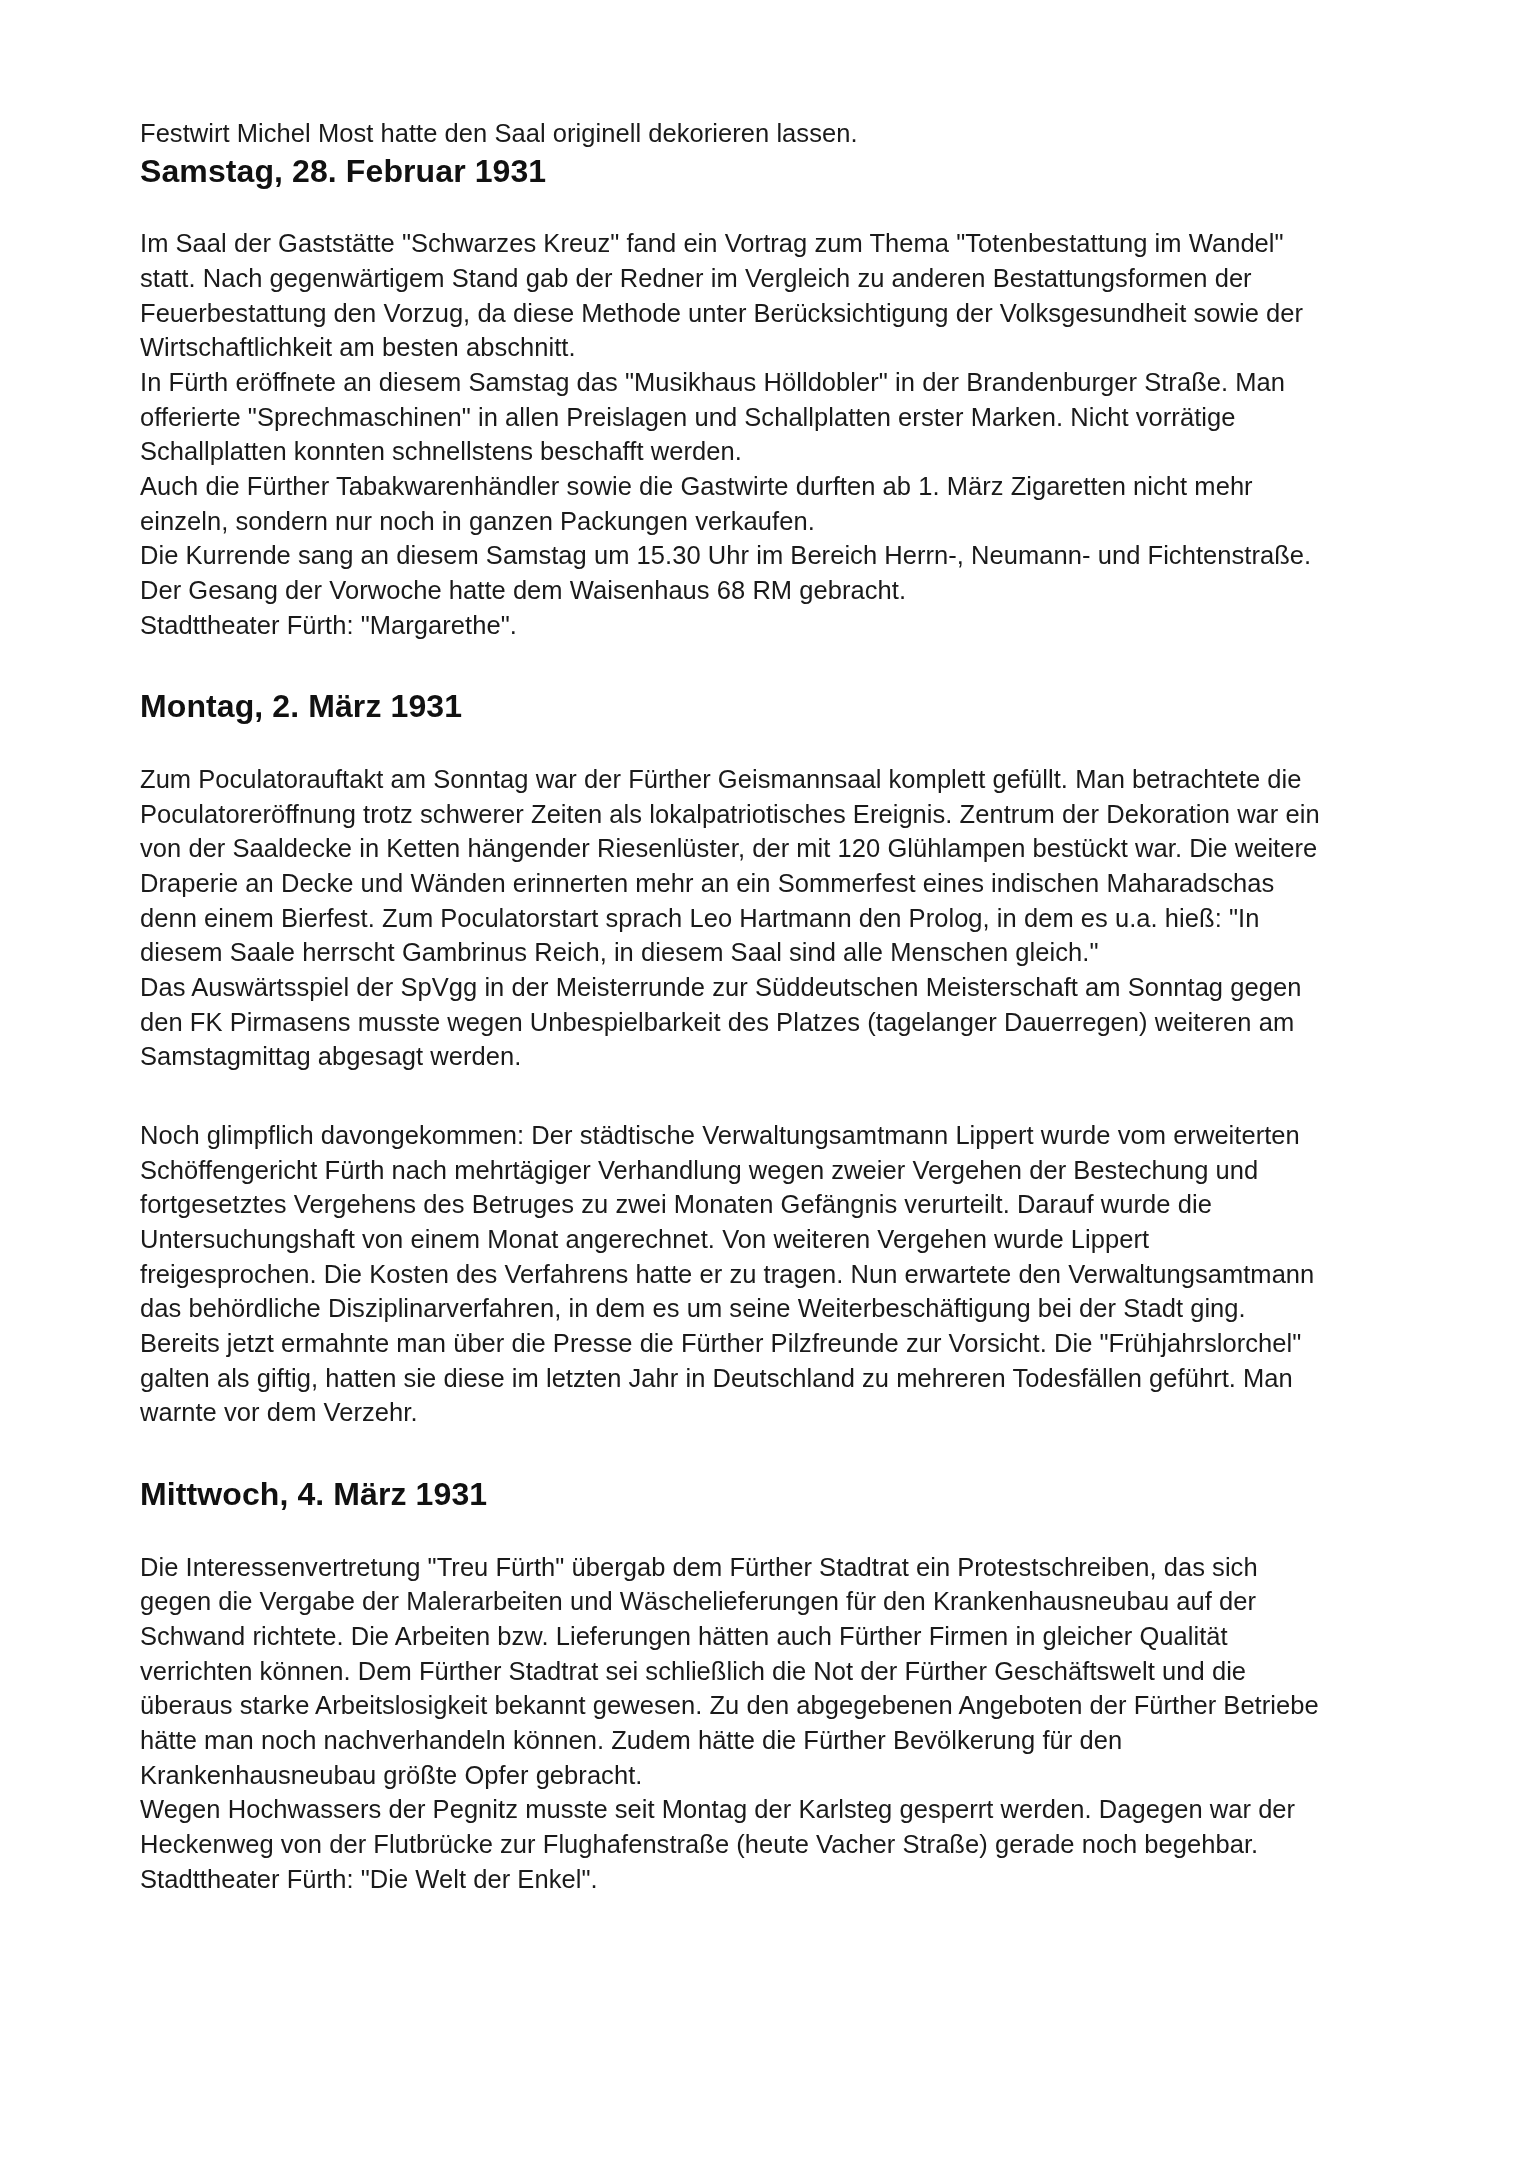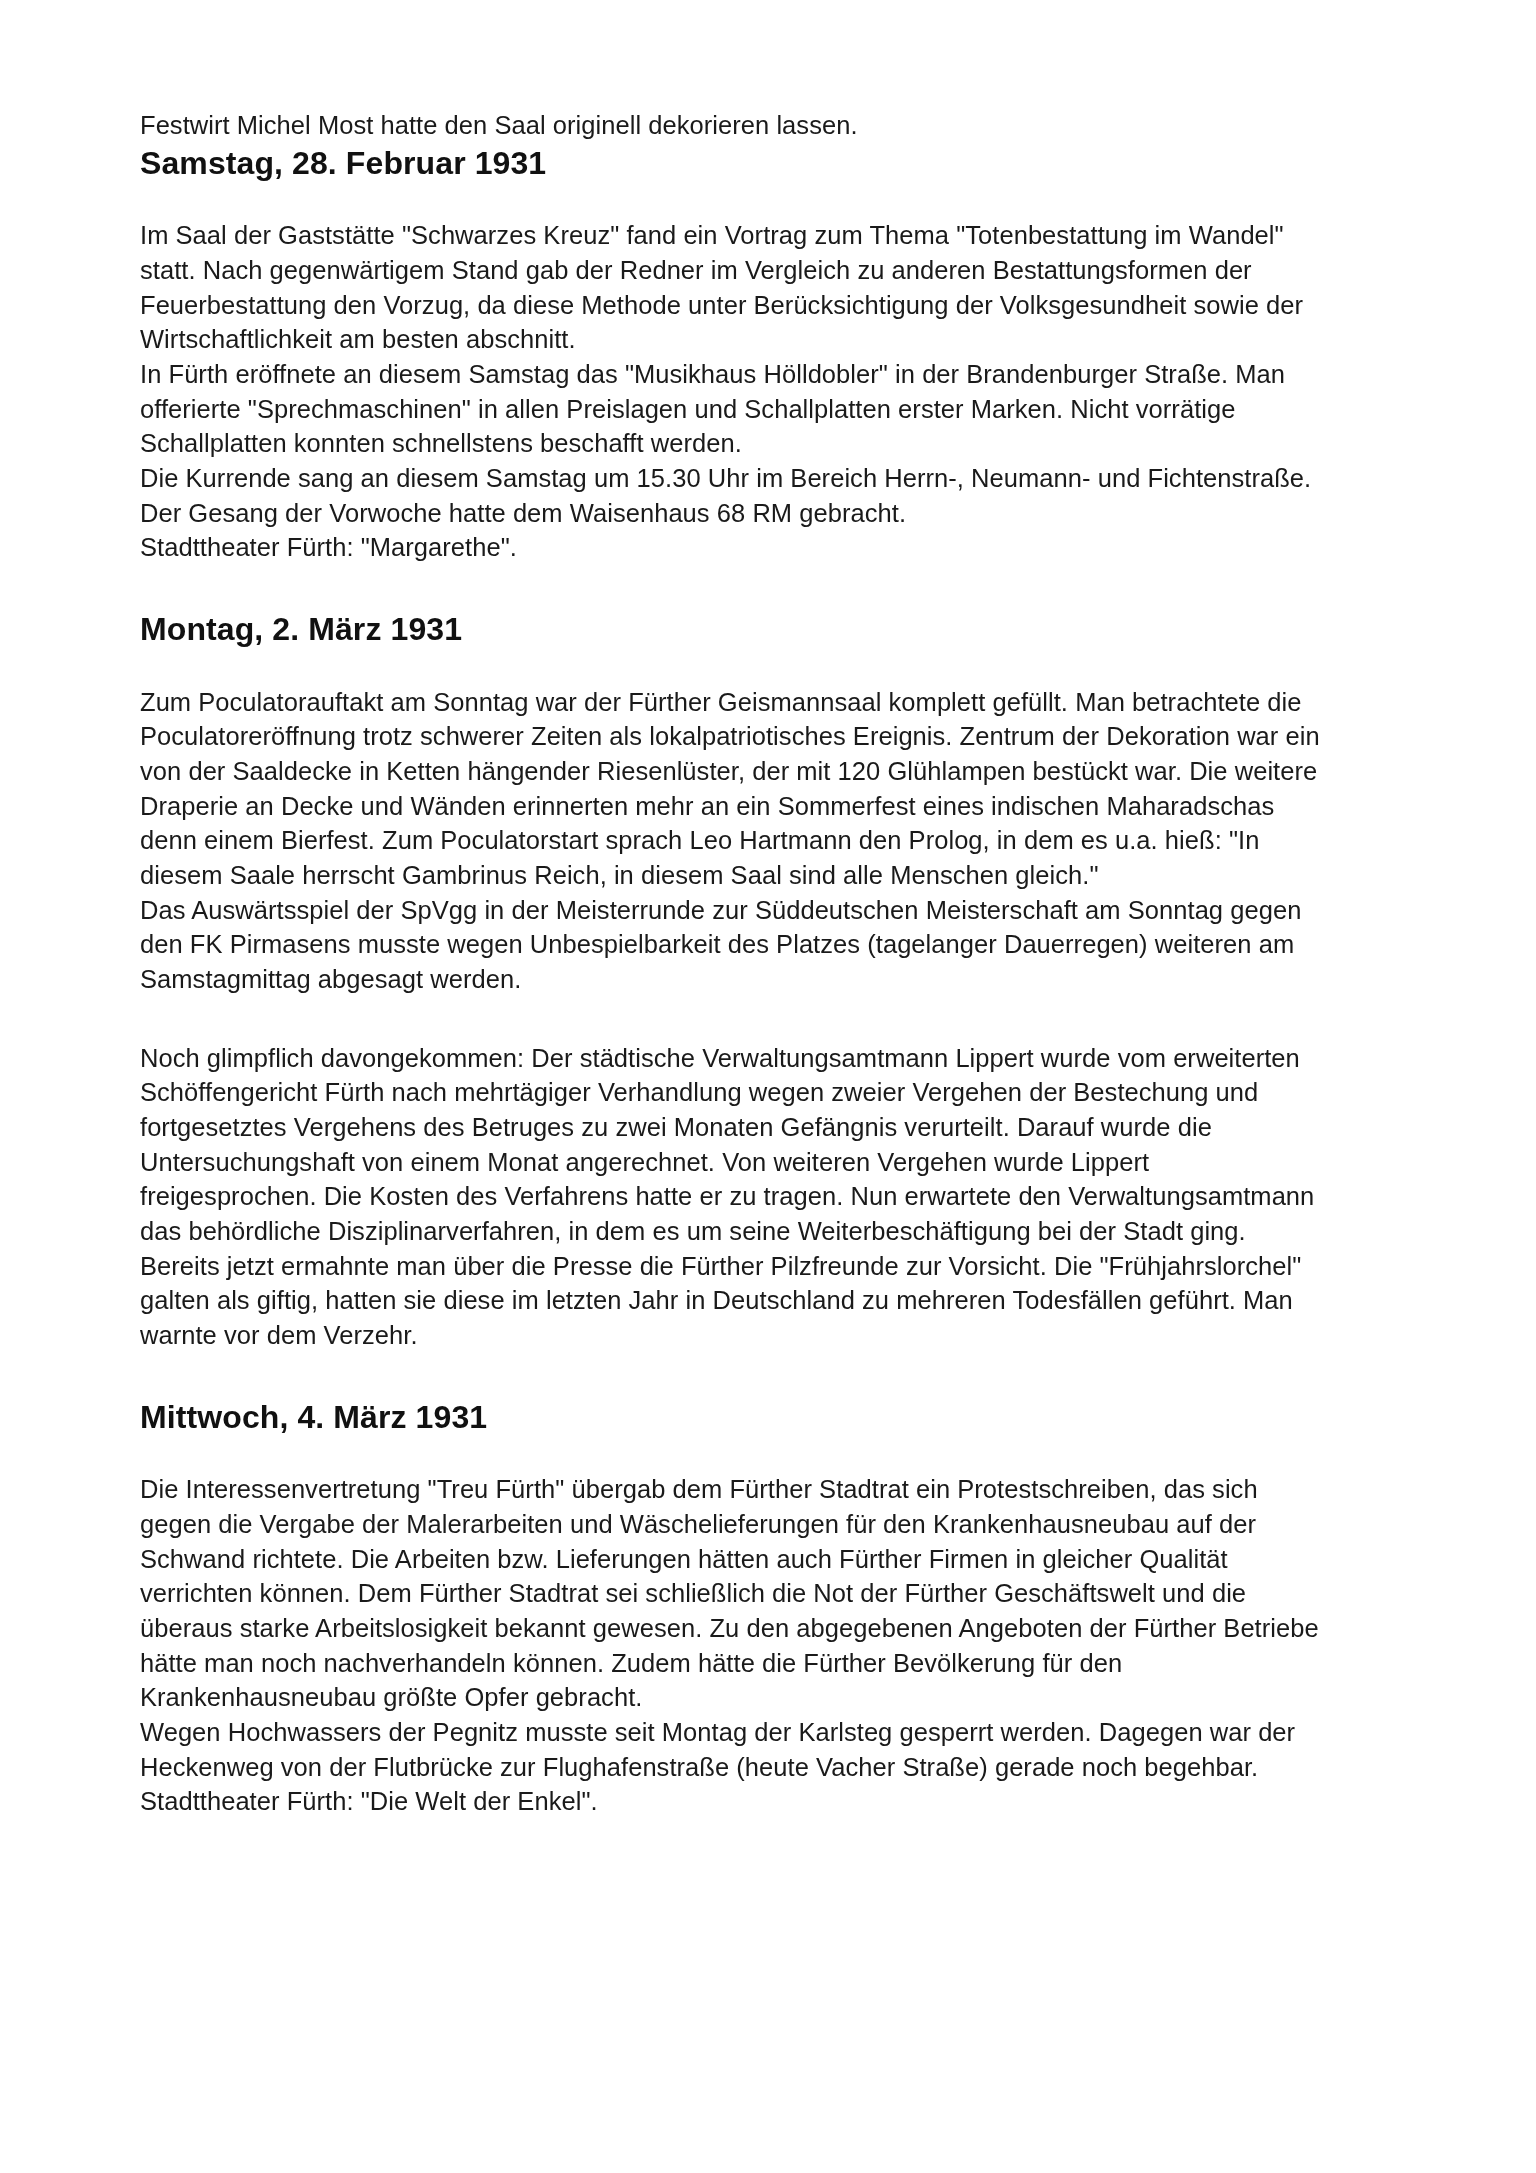--- a/index.html
+++ b/index.html
@@ -15,21 +15,21 @@
     padding: 100px 108px 60px 140px;
     font-family: "Liberation Sans", sans-serif;
     color: #1a1a1a;
   }
   .doc-body {
     width: 1190px;
   }
   p.para {
     font-size: 25.5px;
     line-height: 1.36;
-    margin: 8px 0 0 0;
+    margin: 16px 0 0 0;
     text-align: left;
     color: #1a1a1a;
     letter-spacing: 0.05px;
   }
   .lead {
     margin-bottom: 46px;
   }
   h2.date-heading {
     font-size: 32px;
     font-weight: bold;
@@ -53,20 +53,21 @@
 
 <div class="page">
   <div class="doc-body">
 
     <p class="para lead">Festwirt Michel Most hatte den Saal originell dekorieren lassen.</p>
 
     <div class="section">
       <h2 class="date-heading">Samstag, 28. Februar 1931</h2>
       <p class="para">Im Saal der Gaststätte "Schwarzes Kreuz" fand ein Vortrag zum Thema "Totenbestattung im Wandel" statt. Nach gegenwärtigem Stand gab der Redner im Vergleich zu anderen Bestattungsformen der Feuerbestattung den Vorzug, da diese Methode unter Berücksichtigung der Volksgesundheit sowie der Wirtschaftlichkeit am besten abschnitt.</p>
       <p class="para">In Fürth eröffnete an diesem Samstag das "Musikhaus Hölldobler" in der Brandenburger Straße. Man offerierte "Sprechmaschinen" in allen Preislagen und Schallplatten erster Marken. Nicht vorrätige Schallplatten konnten schnellstens beschafft werden.</p>
+      <p class="para">Auch die Fürther Tabakwarenhändler sowie die Gastwirte durften ab 1. März Zigaretten nicht mehr einzeln, sondern nur noch in ganzen Packungen verkaufen.</p>
       <p class="para">Die Kurrende sang an diesem Samstag um 15.30 Uhr im Bereich Herrn-, Neumann- und Fichtenstraße. Der Gesang der Vorwoche hatte dem Waisenhaus 68 RM gebracht.</p>
       <p class="para">Stadttheater Fürth: "Margarethe".</p>
     </div>
 
     <div class="section">
       <h2 class="date-heading">Montag, 2. März 1931</h2>
       <p class="para">Zum Poculatorauftakt am Sonntag war der Fürther Geismannsaal komplett gefüllt. Man betrachtete die Poculatoreröffnung trotz schwerer Zeiten als lokalpatriotisches Ereignis. Zentrum der Dekoration war ein von der Saaldecke in Ketten hängender Riesenlüster, der mit 120 Glühlampen bestückt war. Die weitere Draperie an Decke und Wänden erinnerten mehr an ein Sommerfest eines indischen Maharadschas denn einem Bierfest. Zum Poculatorstart sprach Leo Hartmann den Prolog, in dem es u.a. hieß: "In diesem Saale herrscht Gambrinus Reich, in diesem Saal sind alle Menschen gleich."</p>
       <p class="para">Das Auswärtsspiel der SpVgg in der Meisterrunde zur Süddeutschen Meisterschaft am Sonntag gegen den FK Pirmasens musste wegen Unbespielbarkeit des Platzes (tagelanger Dauerregen) weiteren am Samstagmittag abgesagt werden.</p>
     </div>
 

